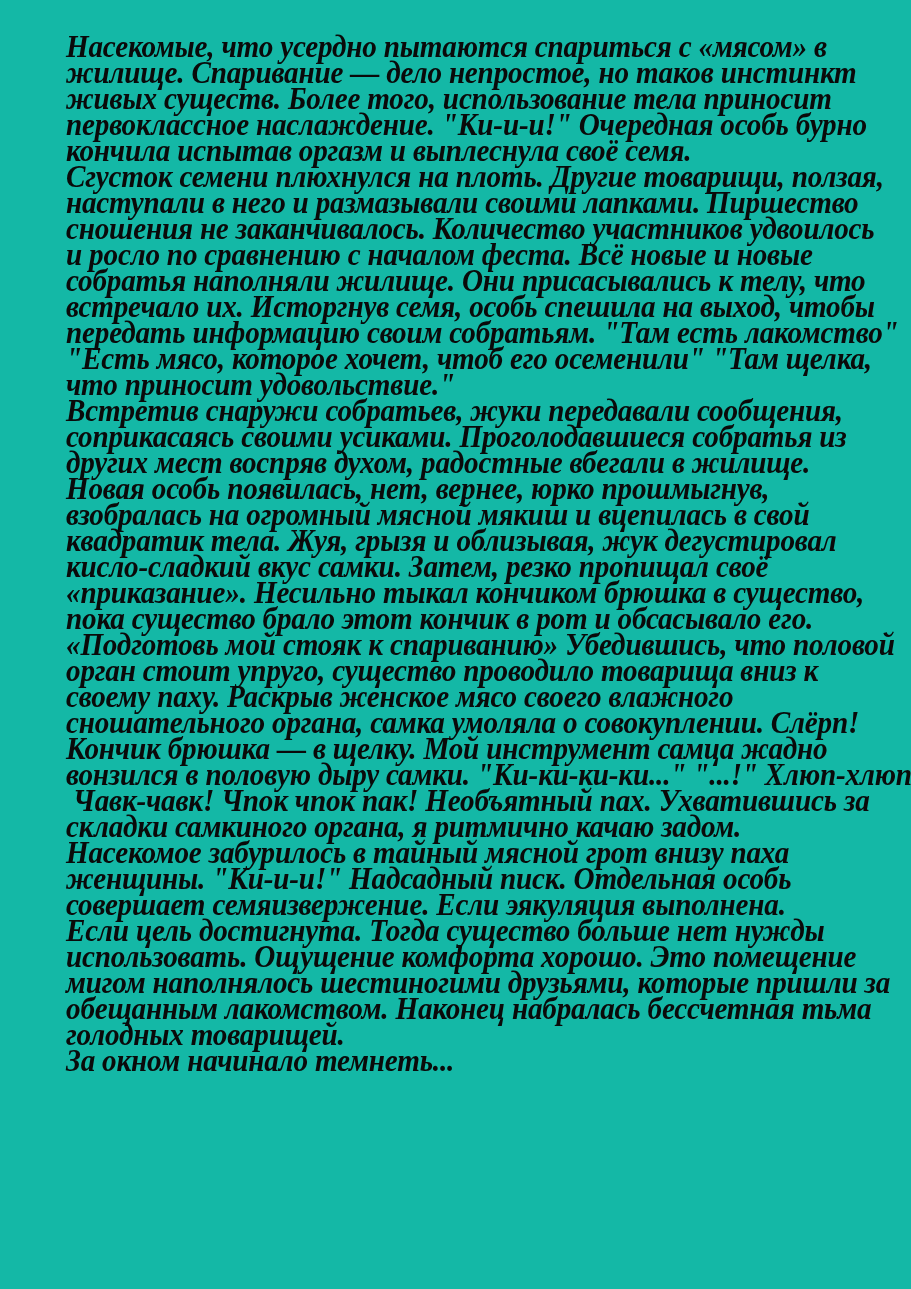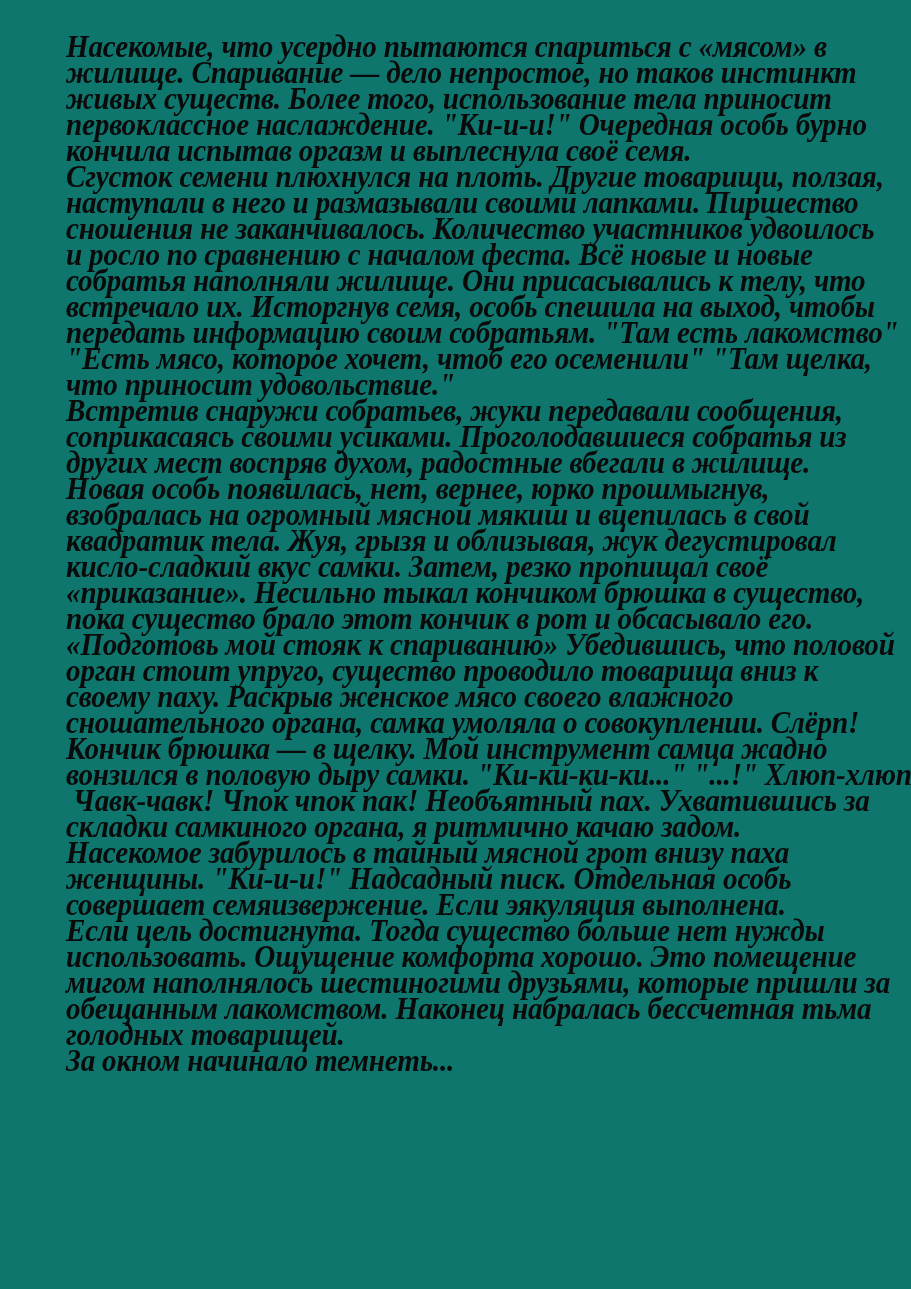--- a/index.html
+++ b/index.html
@@ -12,21 +12,21 @@
     height: 1289px;
     overflow: hidden;
     position: relative;
     font-family: "Liberation Serif", serif;
   }
   .page {
     position: absolute;
     left: 0; top: 0;
     width: 911px;
     height: 1289px;
-    background: #0f766e;
+    background: #14b8a6;
   }
   .text-block {
     position: absolute;
     left: 66px;
     top: 34px;
     width: 900px;
     transform: scaleX(0.94);
     transform-origin: 0 0;
     color: #0a0a0a;
     font-family: "Liberation Serif", serif;

